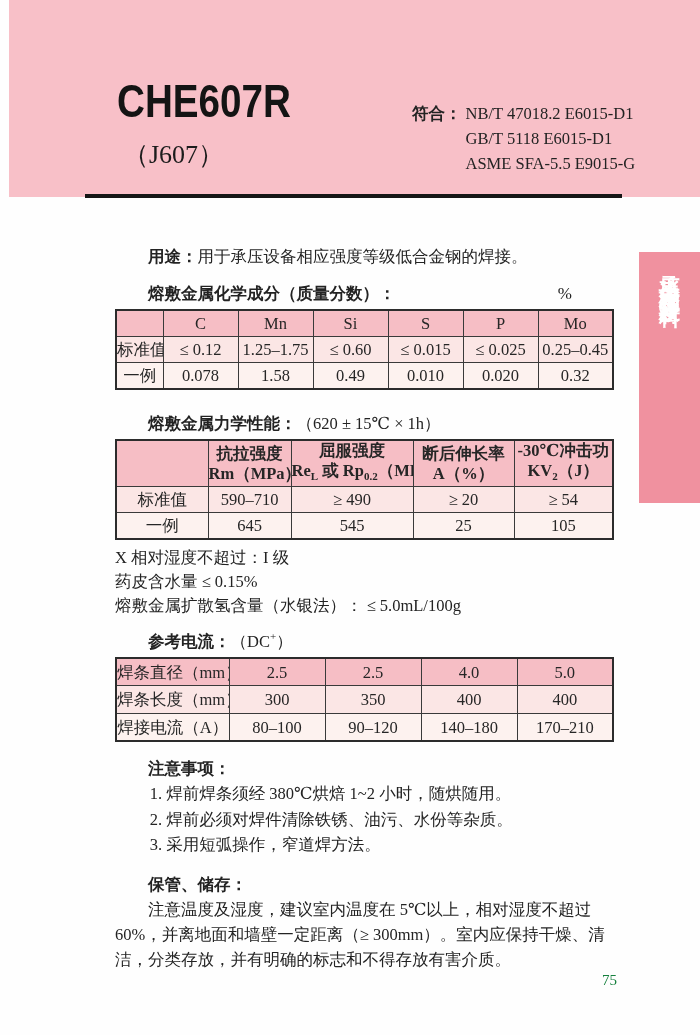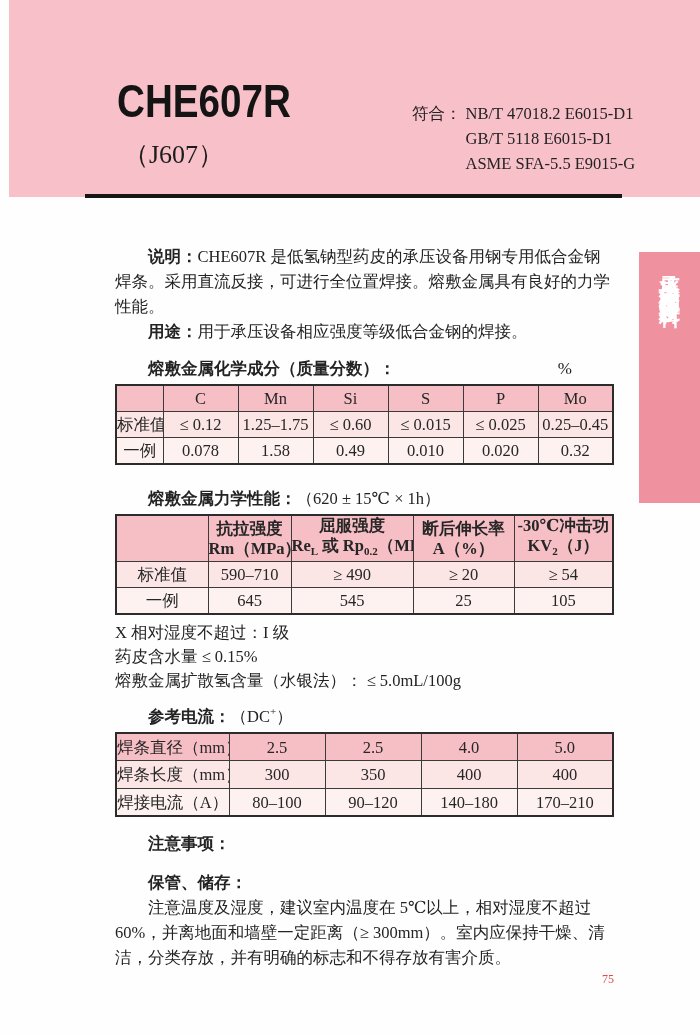--- a/index.html
+++ b/index.html
@@ -11,21 +11,21 @@
   
   .hdr{position:absolute;left:9px;top:0;width:700px;height:197px;background:#f8c0c8;}
   .hdr-title{
     position:absolute;left:108px;top:78px;
     font-family:"Liberation Sans","DejaVu Sans",sans-serif;
     font-weight:900;font-size:46px;line-height:1;color:#141414;
     transform:scaleX(.84);transform-origin:left center;letter-spacing:0px;
   }
   .hdr-sub{position:absolute;left:114px;top:137px;font-size:26px;color:#1c1c1c;}
   .hdr-std{position:absolute;left:403px;top:101px;display:flex;gap:4px;}
-  .hdr-std .lbl{font-weight:normal;font-size:16.5px;line-height:25px;white-space:nowrap;text-align:center;}
+  .hdr-std .lbl{font-weight:bold;font-size:16.5px;line-height:25px;white-space:nowrap;text-align:center;}
   .hdr-std .lines{font-size:16.5px;line-height:25px;white-space:nowrap;}
   .divider{position:absolute;left:85px;top:194px;width:537px;height:4px;background:#161616;}
   
   .side-tab{
     position:absolute;left:639px;top:252px;width:61px;height:251px;background:#f0919f;
     display:flex;align-items:flex-start;justify-content:center;
   }
   .side-tab span{
     writing-mode:vertical-rl;text-orientation:upright;
     font-family:"Liberation Sans","DejaVu Sans",sans-serif;
@@ -57,21 +57,21 @@
   .cur td{height:26.5px;}
   sub{font-size:11px;}
   sup{font-size:11px;}
   .mt1{margin-top:12px;}
   .mt2{margin-top:3px;}
   .mt3{margin-top:21px;}
   .mt4{margin-top:6px;}
   .mt5{margin-top:14px;}
   .extra-lines p{line-height:24px;}
   .note-items p{line-height:25.5px;}
-  .pagenum{position:absolute;left:602px;top:972px;font-size:12px;color:#ef4444;}
+  .pagenum{position:absolute;left:602px;top:972px;font-size:15px;color:#15803d;}
 </style>
 </head>
 <body>
 
 <div class="page">
 
   <div class="hdr">
     <div class="hdr-title">CHE607R</div>
     <div class="hdr-sub">（J607）</div>
     <div class="hdr-std">
@@ -84,21 +84,20 @@
     </div>
   </div>
   <div class="divider"></div>
 
   <div class="side-tab">
     <span>承压设备用钢焊接材料</span>
   </div>
 
   <div class="content">
 
-    <p class="indent"><span class="b hei">说明：</span><span>CHE607R 是低氢钠型药皮的承压设备用钢专用低合金钢焊条。采用直流反接，可进行全位置焊接。熔敷金属具有良好的力学性能。</span></p>
     <p class="indent"><span class="b hei">用途：</span><span>用于承压设备相应强度等级低合金钢的焊接。</span></p>
 
     <div class="sec-head mt1">
       <span class="head-txt hei">熔敷金属化学成分（质量分数）：</span>
       <span class="pct">%</span>
     </div>
     <table class="chem mt2">
       <colgroup>
           <col style="width:47px">
           <col style="width:75px">
@@ -207,20 +206,25 @@
         <td class="bg-r2">焊接电流（A）</td>
         <td class="bg-r2">80–100</td>
         <td class="bg-r2">90–120</td>
         <td class="bg-r2">140–180</td>
         <td class="bg-r2">170–210</td>
       </tr>
     </tbody>
       </table>
 
     <p class="mt5"><span class="hei" style="margin-left:2em">注意事项：</span></p>
+    <div class="note-items" style="margin-left:2.1em">
+      <p>1. 焊前焊条须经 380℃烘焙 1~2 小时，随烘随用。</p>
+      <p>2. 焊前必须对焊件清除铁锈、油污、水份等杂质。</p>
+      <p>3. 采用短弧操作，窄道焊方法。</p>
+    </div>
 
     <p class="mt5"><span class="hei" style="margin-left:2em">保管、储存：</span></p>
     <p class="indent">注意温度及湿度，建议室内温度在 5℃以上，相对湿度不超过 60%，并离地面和墙壁一定距离（≥ 300mm）。室内应保持干燥、清洁，分类存放，并有明确的标志和不得存放有害介质。</p>
 
   </div>
 
   <div class="pagenum">75</div>
 </div>
 
 </body></html>

